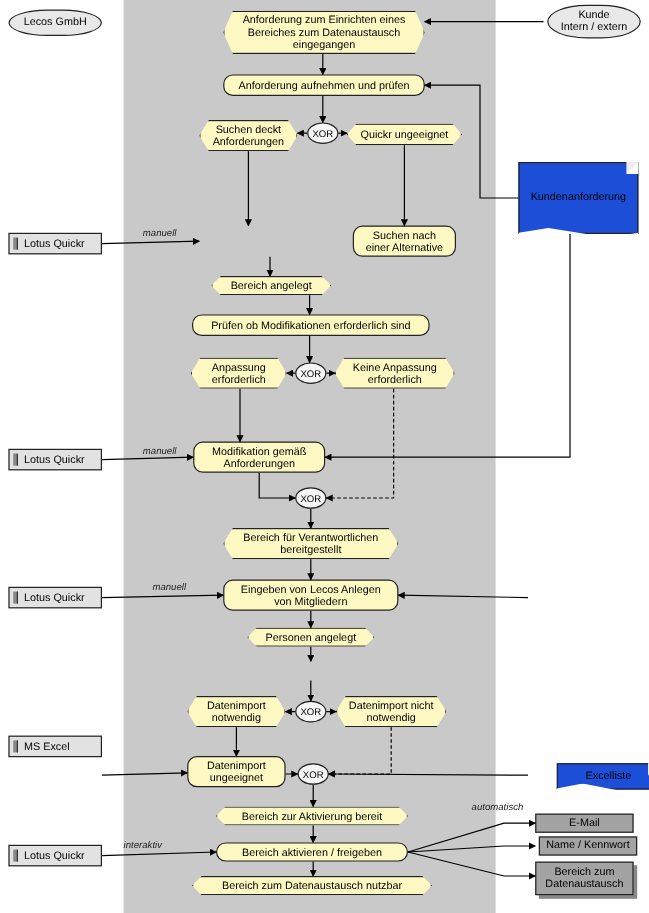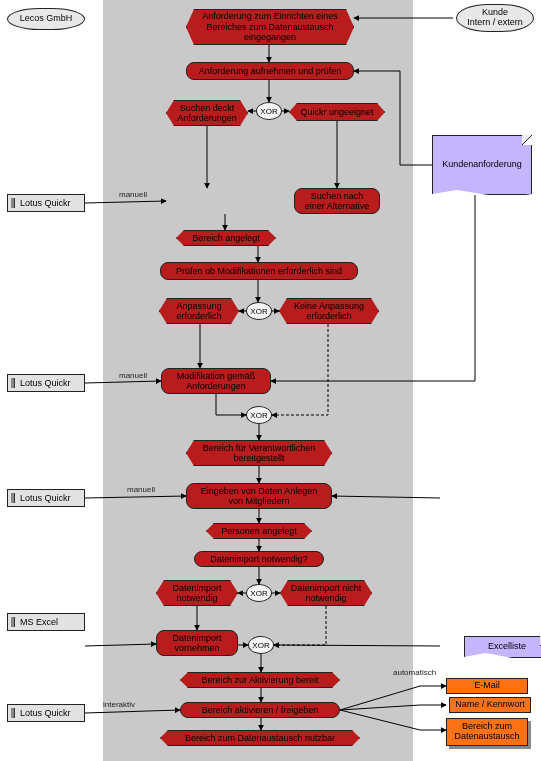--- a/index.html
+++ b/index.html
@@ -50,21 +50,21 @@
     left: 3px;
     top: 3px;
     bottom: 3px;
     width: 3px;
     background: #888;
     border-right: 1px solid #333;
   }
   .sys span { margin-left: 6px; text-align: center; }
   .doc {
     position: absolute;
-    background: #c4b5fd;
+    background: #1d4ed8;
     border: 1px solid #222;
     box-sizing: border-box;
     display: flex;
     align-items: center;
     justify-content: center;
     text-align: center;
     padding: 4px;
     line-height: 1.1;
   }
   .doc::after {
@@ -81,34 +81,34 @@
     content: "";
     position: absolute;
     right: -1px;
     top: -1px;
     width: 10px;
     height: 10px;
     background: linear-gradient(135deg, #eee 49%, #222 50%, #fff 52%);
   }
   .outbox {
     position: absolute;
-    background: #f97316;
+    background: #a3a3a3;
     border: 1px solid #222;
     box-sizing: border-box;
     display: flex;
     align-items: center;
     justify-content: center;
     text-align: center;
     padding: 2px 4px;
     line-height: 1.1;
   }
   .outbox.shadow { box-shadow: 3px 3px 0 #888; }
   .evt, .fn {
     position: absolute;
-    background: #b91c1c;
+    background: #fef9c3;
     border: 1px solid #222;
     box-sizing: border-box;
     display: flex;
     align-items: center;
     justify-content: center;
     text-align: center;
     padding: 2px 6px;
     line-height: 1.15;
   }
   .evt {
@@ -127,20 +127,21 @@
     display: flex;
     align-items: center;
     justify-content: center;
     font-size: 8px;
     box-sizing: border-box;
   }
   .lbl {
     position: absolute;
     font-size: 8px;
     color: #222;
+    font-style: italic;
   }
   svg.arrows {
     position: absolute;
     left: 0; top: 0;
     width: 541px; height: 761px;
     pointer-events: none;
   }
 </style>
 </head>
 <body>
@@ -186,27 +187,26 @@
   <div class="evt" style="left:289px;top:103px;width:96px;height:18px">Quickr ungeeignet</div>
   <div class="fn" style="left:294px;top:188px;width:86px;height:26px">Suchen nach einer Alternative</div>
   <div class="evt" style="left:176px;top:230px;width:100px;height:16px">Bereich angelegt</div>
   <div class="fn" style="left:160px;top:262px;width:198px;height:18px">Prüfen ob Modifikationen erforderlich sind</div>
   <div class="xor" style="left:246px;top:302px">XOR</div>
   <div class="evt" style="left:159px;top:298px;width:80px;height:26px">Anpassung erforderlich</div>
   <div class="evt" style="left:279px;top:298px;width:100px;height:26px">Keine Anpassung erforderlich</div>
   <div class="fn" style="left:161px;top:368px;width:110px;height:26px">Modifikation gemäß Anforderungen</div>
   <div class="xor" style="left:246px;top:406px">XOR</div>
   <div class="evt" style="left:186px;top:440px;width:146px;height:26px">Bereich für Verantwortlichen bereitgestellt</div>
-  <div class="fn" style="left:186px;top:483px;width:146px;height:26px">Eingeben von Daten Anlegen von Mitgliedern</div>
+  <div class="fn" style="left:186px;top:483px;width:146px;height:26px">Eingeben von Lecos Anlegen von Mitgliedern</div>
   <div class="evt" style="left:206px;top:523px;width:106px;height:16px">Personen angelegt</div>
-  <div class="fn" style="left:194px;top:551px;width:130px;height:16px">Datenimport notwendig?</div>
   <div class="xor" style="left:246px;top:584px">XOR</div>
   <div class="evt" style="left:156px;top:580px;width:82px;height:26px">Datenimport notwendig</div>
   <div class="evt" style="left:280px;top:580px;width:92px;height:26px">Datenimport nicht notwendig</div>
-  <div class="fn" style="left:156px;top:630px;width:82px;height:26px">Datenimport vornehmen</div>
+  <div class="fn" style="left:156px;top:630px;width:82px;height:26px">Datenimport ungeeignet</div>
   <div class="xor" style="left:248px;top:636px">XOR</div>
   <div class="evt" style="left:180px;top:672px;width:160px;height:16px">Bereich zur Aktivierung bereit</div>
   <div class="fn" style="left:180px;top:702px;width:160px;height:16px">Bereich aktivieren / freigeben</div>
   <div class="evt" style="left:160px;top:730px;width:200px;height:16px">Bereich zum Datenaustausch nutzbar</div>
 
   <div class="lbl" style="left:119px;top:190px">manuell</div>
   <div class="lbl" style="left:119px;top:371px">manuell</div>
   <div class="lbl" style="left:127px;top:485px">manuell</div>
   <div class="lbl" style="left:103px;top:700px">interaktiv</div>
   <div class="lbl" style="left:393px;top:668px">automatisch</div>

